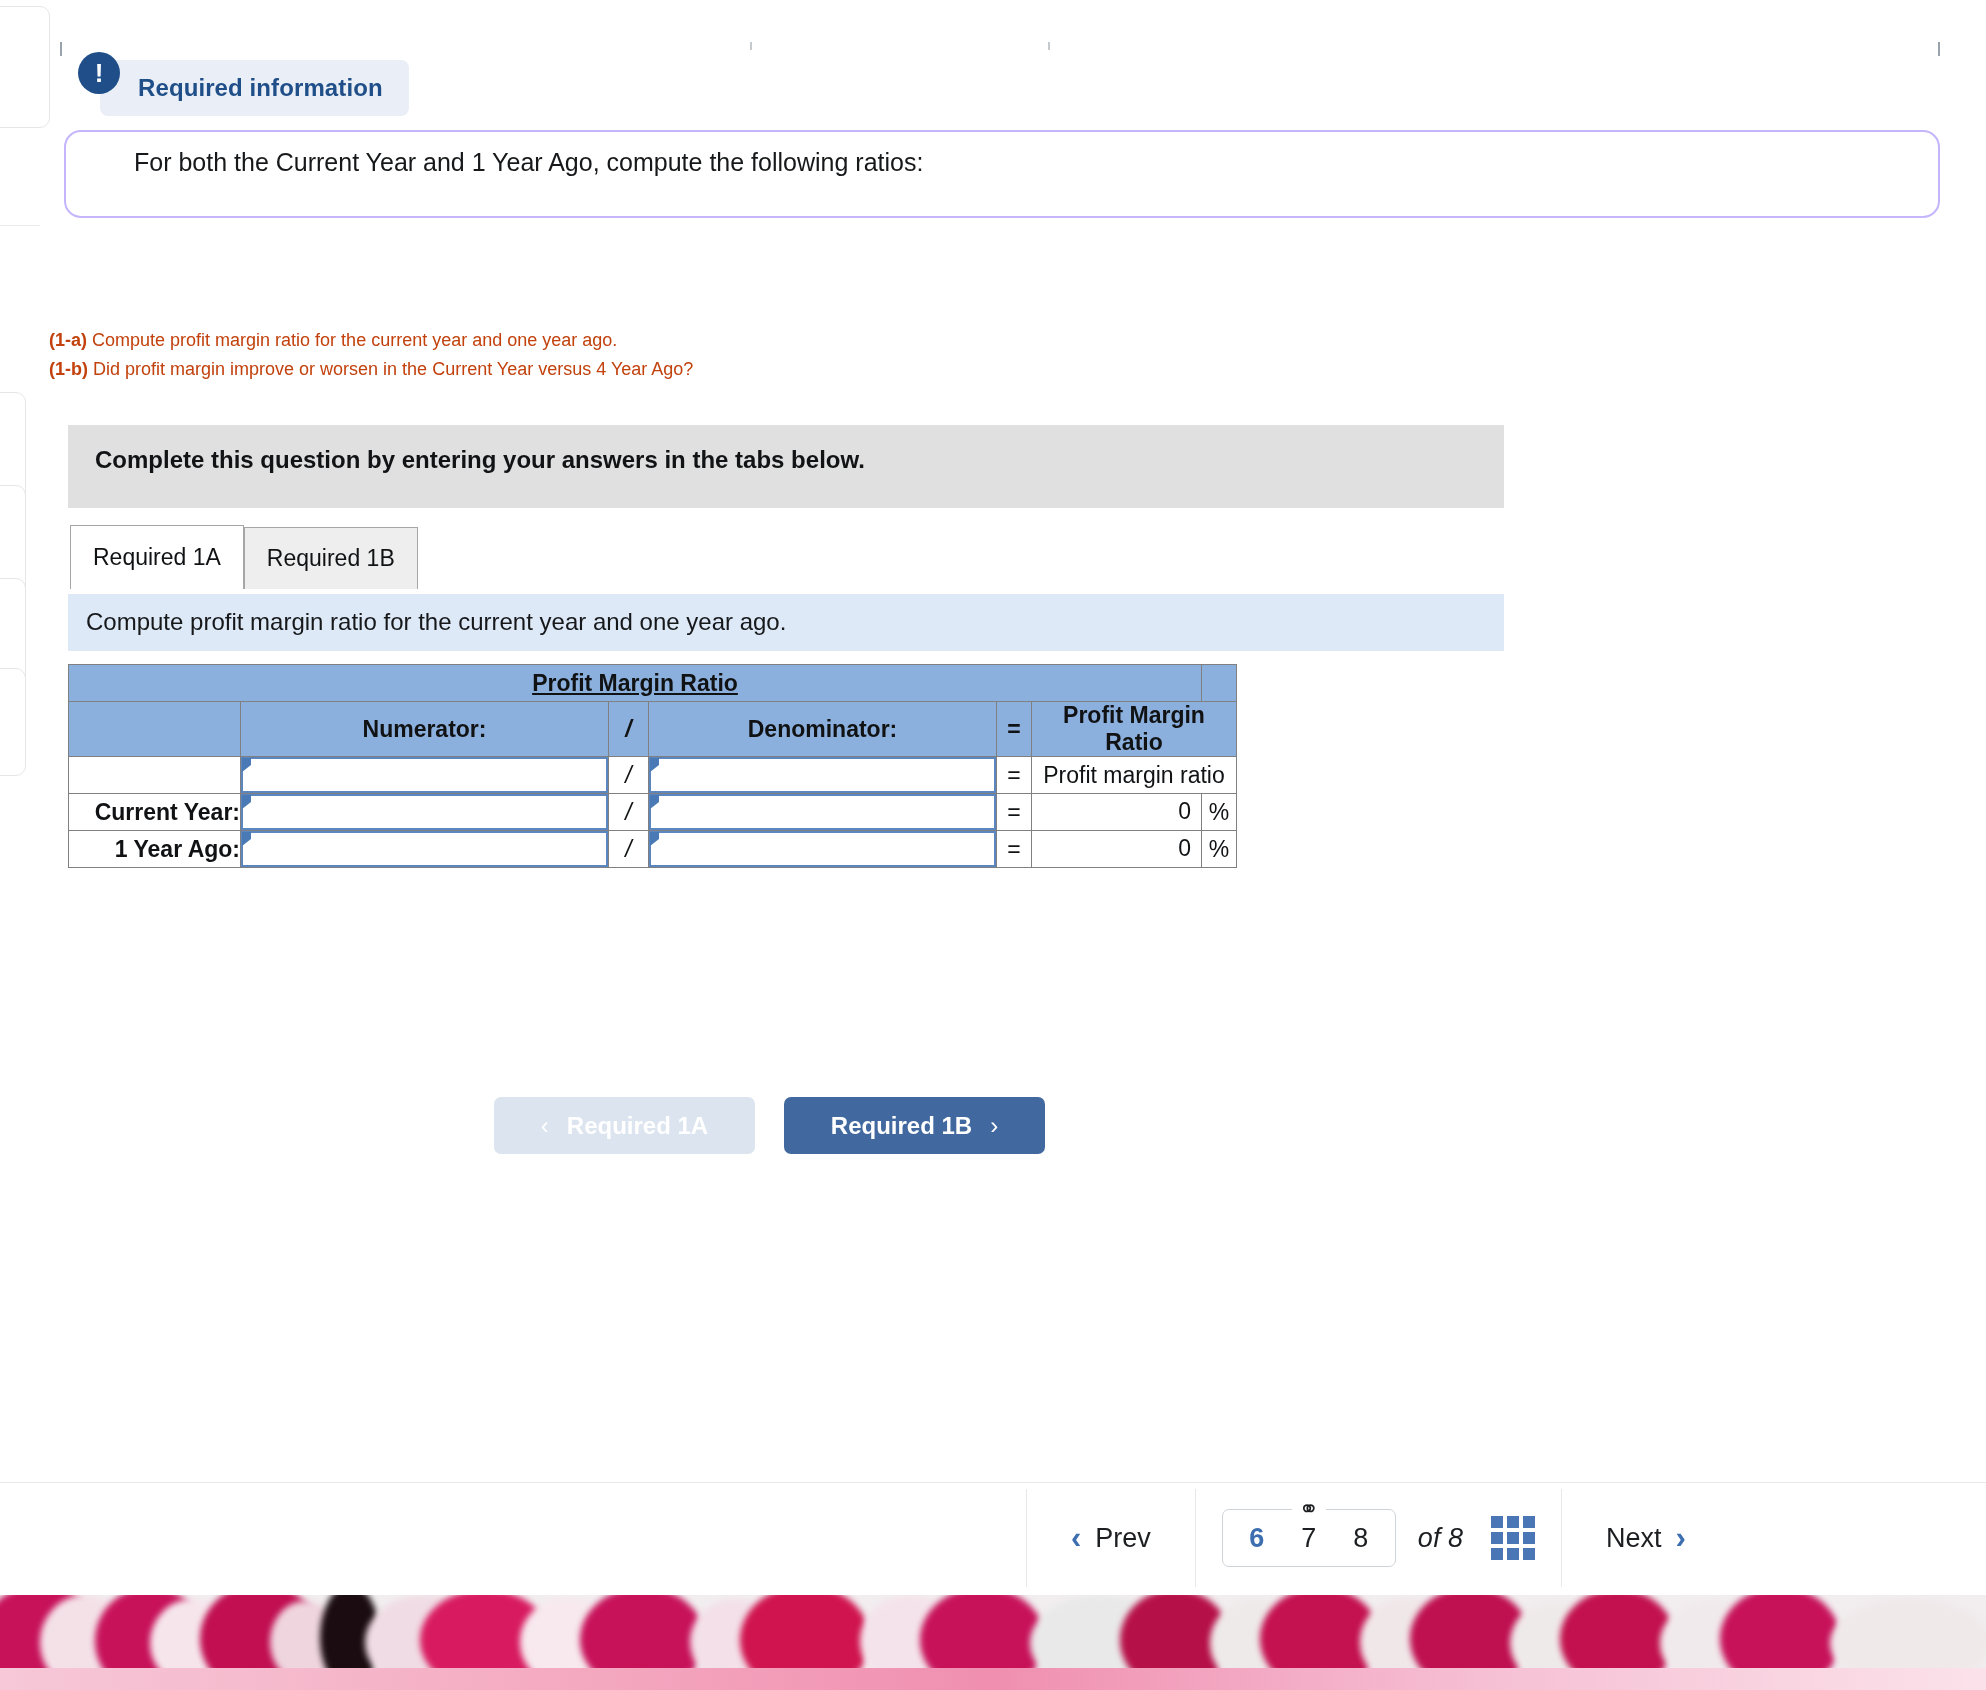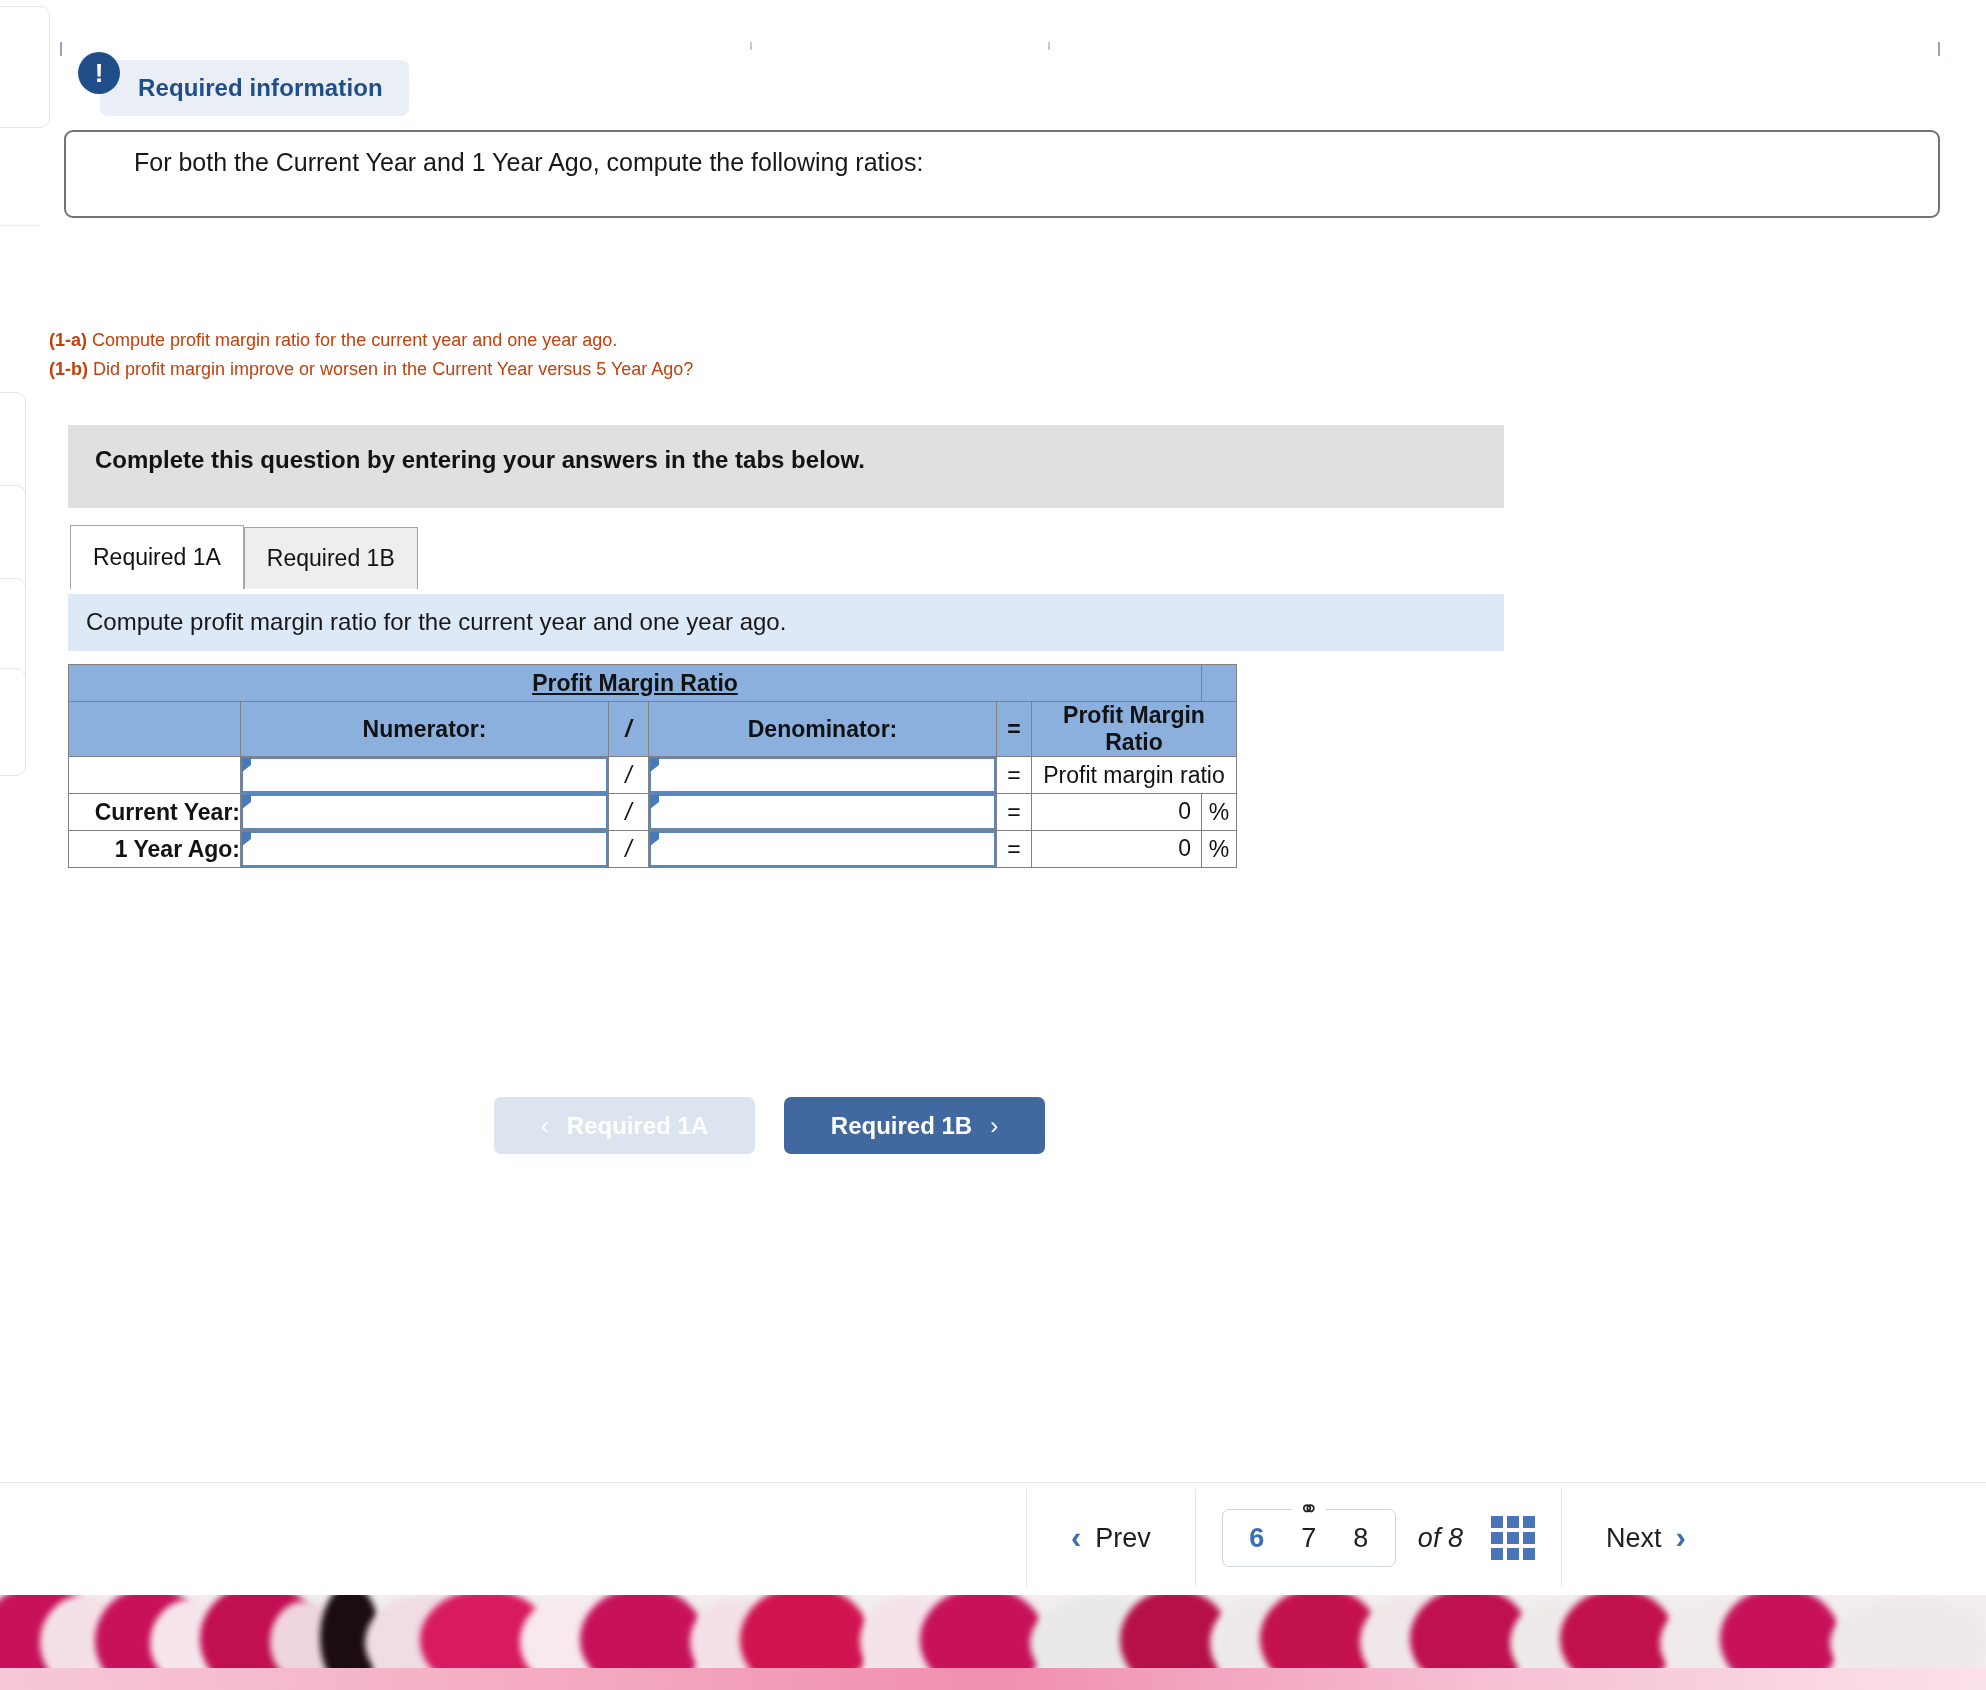--- a/index.html
+++ b/index.html
@@ -81,22 +81,22 @@
     z-index: 3;
   }
 
   
   #req-info-panel {
     position: absolute;
     left: 64px;
     top: 130px;
     width: 1876px;
     height: 88px;
-    border: 2px solid #737373;
-    border-radius: 9px;
+    border: 2px solid #c4b5fd;
+    border-radius: 17px;
     background: #ffffff;
     box-sizing: border-box;
   }
   #req-info-text {
     position: absolute;
     left: 68px;
     top: 16px;
     font-size: 25px;
     color: #16181a;
   }
@@ -417,21 +417,21 @@
     </div>
     <div id="req-info-bang">!</div>
   </div>
 
   <div id="req-info-panel">
     <div id="req-info-text">For both the Current Year and 1 Year Ago, compute the following ratios:</div>
   </div>
 
 
   <div class="prompt" id="prompt-a"><b>(1-a)</b><span> Compute profit margin ratio for the current year and one year ago.</span></div>
-  <div class="prompt" id="prompt-b"><b>(1-b)</b><span> Did profit margin improve or worsen in the Current Year versus 5 Year Ago?</span></div>
+  <div class="prompt" id="prompt-b"><b>(1-b)</b><span> Did profit margin improve or worsen in the Current Year versus 4 Year Ago?</span></div>
 
   <div id="instruction-banner">
     <div id="instruction-text">Complete this question by entering your answers in the tabs below.</div>
   </div>
 
   <div id="tabs">
     <div class="tab active">
         <span>Required 1A</span>
       </div>
     <div class="tab">

